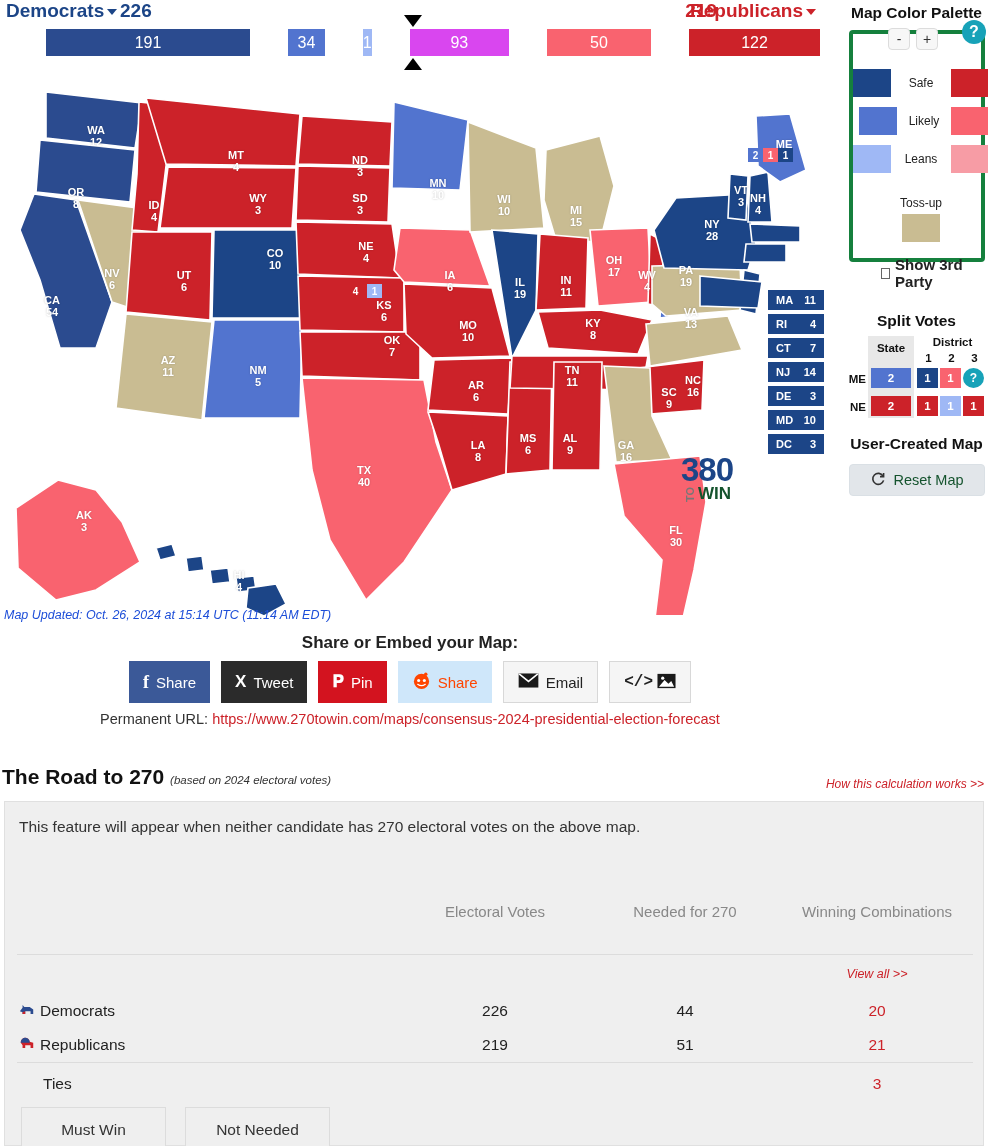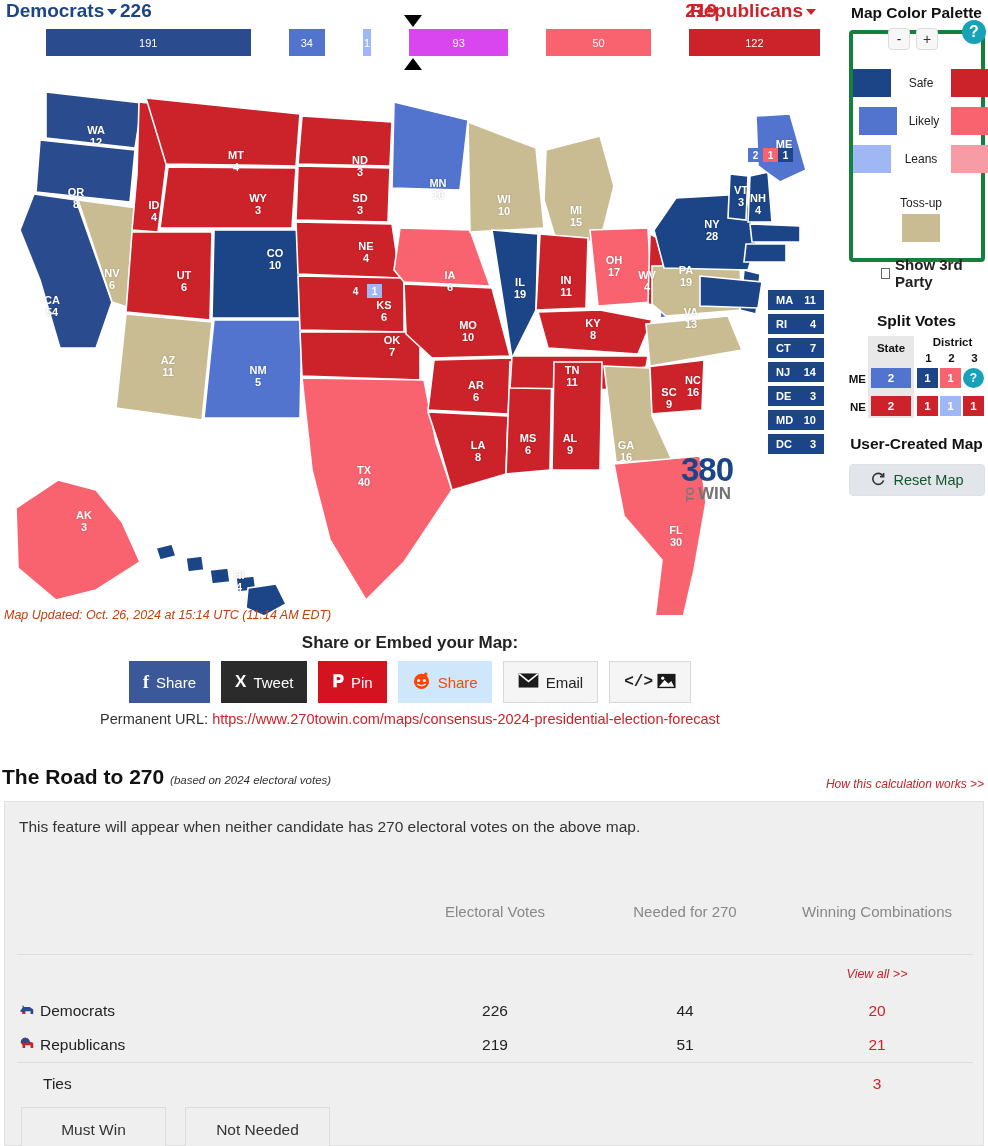--- a/index.html
+++ b/index.html
@@ -15,42 +15,42 @@
   
   .topbar { position: absolute; left: 0; top: 0; width: 820px; height: 60px; }
   .party-head { position: absolute; top: 0; font-size: 19px; font-weight: bold; }
   .dem-head { left: 6px; color: #1c4587; }
   .rep-head { right: 4px; color: #cc2229; }
   .caret { display:inline-block; width:0;height:0;border-left:5px solid transparent;border-right:5px solid transparent;border-top:6px solid currentColor; vertical-align: middle; margin-left:3px;}
   .dem-total { position: absolute; left: 120px; top: 0; font-size: 19px; font-weight: bold; color: #1c4587; }
   .rep-total { position: absolute; right: 103px; top: 0; font-size: 19px; font-weight: bold; color: #cc2229; }
 
   .evbar { position: absolute; left: 8px; top: 29px; width: 812px; height: 27px; display: flex; }
-  .evseg { display: flex; align-items: center; justify-content: center; color: #fff; font-size: 11px; margin-left: 38px; }
+  .evseg { display: flex; align-items: center; justify-content: center; color: #fff; font-size: 16px; margin-left: 38px; }
   .mid-marker-top { position:absolute; left: 404px; top: 15px; width:0;height:0;border-left:9px solid transparent;border-right:9px solid transparent;border-top:12px solid #000; }
   .mid-marker-bot { position:absolute; left: 404px; top: 58px; width:0;height:0;border-left:9px solid transparent;border-right:9px solid transparent;border-bottom:12px solid #000; }
 
   
   .mapwrap { position: absolute; left: 0; top: 70px; width: 820px; height: 545px; }
   .mapsvg { position:absolute; left:0; top:0; }
   .maplabel { position: absolute; color: #fff; font-size: 11px; font-weight: bold; text-align: center; line-height: 12px; pointer-events: none; text-shadow: 0 0 2px rgba(0,0,0,.25); }
   .maplabel .ev { display:block; }
   .logo270 { position:absolute; left: 672px; top: 385px; width: 70px; text-align:center; }
   .logo270 .big { font-size: 33px; font-weight: 900; color: #1c4587; letter-spacing: -1px; line-height: 30px; font-family: "Liberation Sans", sans-serif; }
   .logo270 .sub { font-size: 17px; font-weight: 900; line-height: 17px; }
   .logo270 .sub .to { color:#777; font-size:11px; display:inline-block; transform: rotate(-90deg) translateX(1px); transform-origin:center; }
-  .logo270 .sub .win { color:#737373; }
+  .logo270 .sub .win { color:#14532d; }
 
   .sidestates { position: absolute; left: 768px; top: 220px; width: 56px; }
   .sidestate { height: 20px; margin-bottom: 4px; background:#1c4587; color:#fff; font-size:11px; font-weight:bold; display:flex; align-items:center; justify-content:space-between; padding: 0 8px; }
 
   .splitbox { position:absolute; display:flex; align-items:center; }
   .splitcell { width: 15px; height: 14px; color:#fff; font-size:10px; font-weight:bold; display:flex;align-items:center;justify-content:center; }
 
-  .mapupdated { position: absolute; left: 4px; top: 608px; font-size: 12.5px; font-style: italic; color:#c2410c; }
+  .mapupdated { position: absolute; left: 4px; top: 608px; font-size: 12.5px; font-style: italic; color:#1d4ed8; }
 
   
   .sharetitle { position:absolute; left:0; top: 633px; width: 820px; text-align:center; font-size: 17px; font-weight: bold; color:#222; }
   .sharerow { position:absolute; left: 0; top: 661px; width: 820px; display:flex; justify-content:center; gap: 11px; }
   .sharebtn { height: 42px; display:flex; align-items:center; justify-content:center; gap:7px; color:#fff; font-size:15px; padding: 0 14px; cursor:pointer; }
   .sb-fb { background:#3b5998; }
   .sb-x  { background:#2b2b2b; }
   .sb-pin{ background:#d3131f; }
   .sb-rd { background:#cfe7fa; color:#ff4500; }
   .sb-em { background:#f5f5f5; color:#222; border:1px solid #d8d8d8; }

